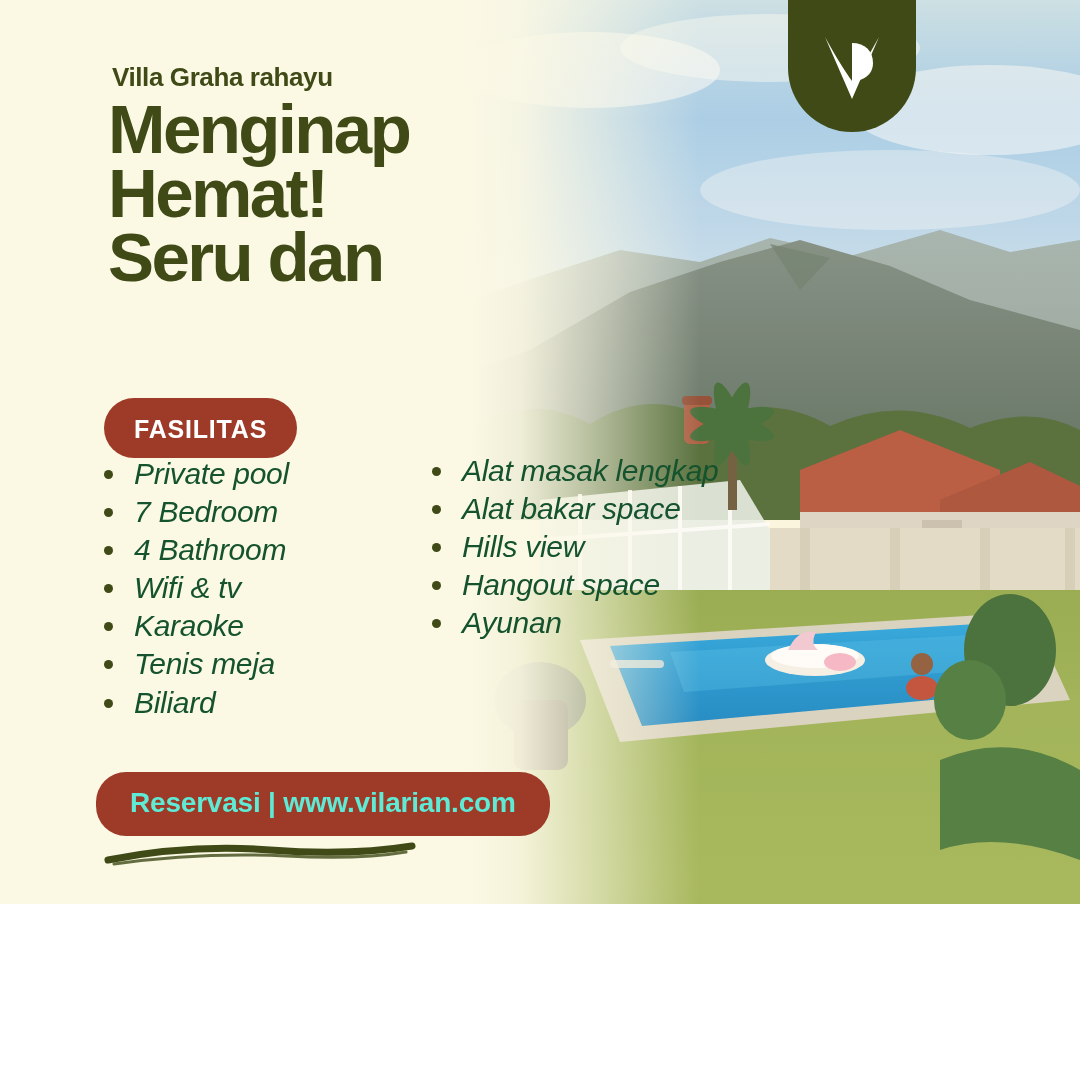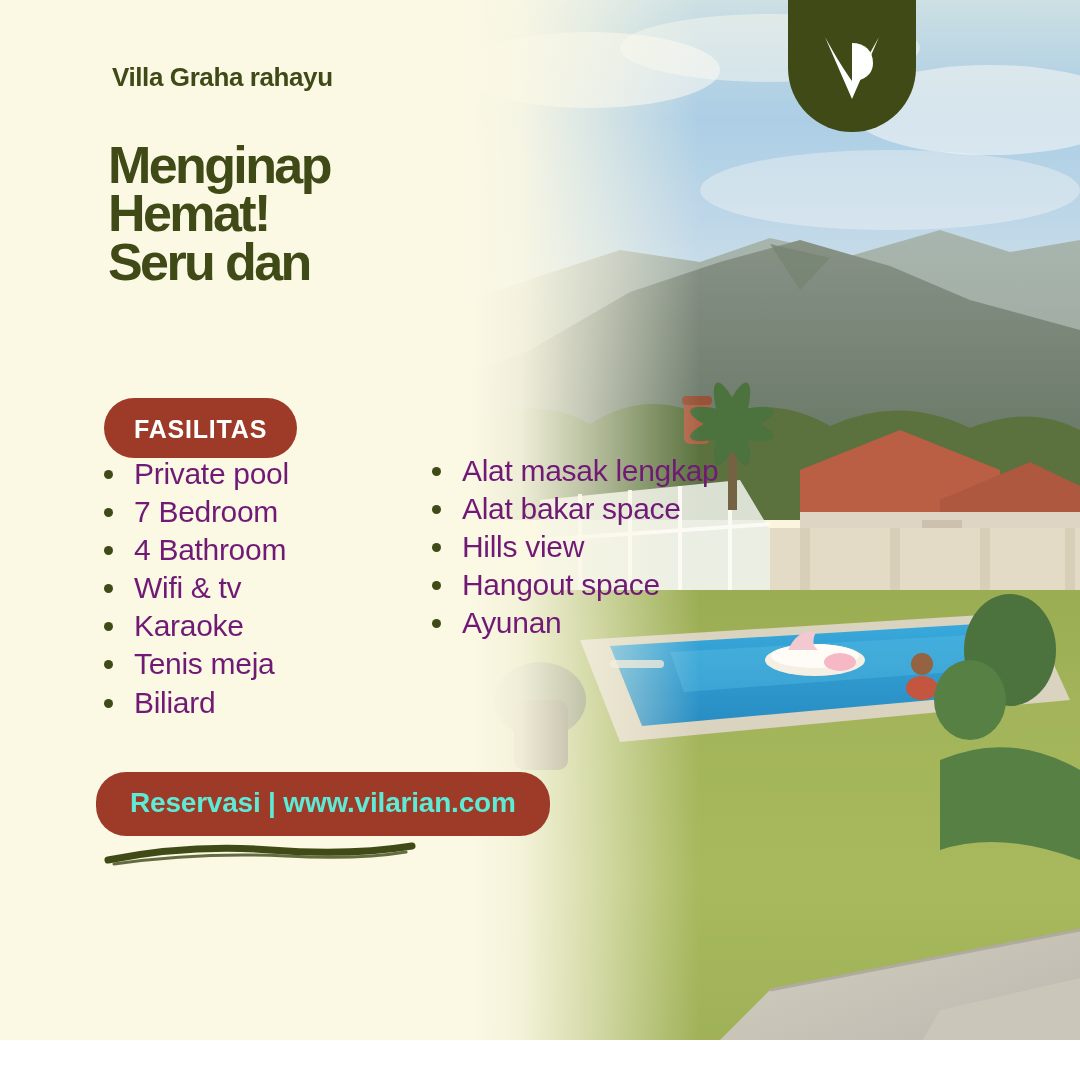--- a/index.html
+++ b/index.html
@@ -6,21 +6,21 @@
     margin: 0;
     padding: 0;
     background: #ffffff;
   }
   body {
     font-family: "Liberation Sans", sans-serif;
   }
   .poster {
     position: relative;
     width: 1080px;
-    height: 1040px;
+    height: 904px;
     overflow: hidden;
     background: #fbf8e4;
   }
 
   
   .photo {
     position: absolute;
     top: 0;
     left: 470px;
     width: 610px;
@@ -77,27 +77,26 @@
     font-size: 26px;
     font-weight: bold;
     letter-spacing: -0.4px;
     color: #3f4a16;
     z-index: 5;
   }
   .headline {
     position: absolute;
     left: 108px;
     top: 98px;
-    font-size: 52px;
+    font-size: 69px;
     line-height: 0.93;
     font-weight: bold;
     letter-spacing: -2.6px;
     color: #3f4a16;
     z-index: 5;
-    margin-top: 43px;
   }
   .headline .ln { display: block; }
 
   .pill-fasilitas {
     position: absolute;
     left: 104px;
     top: 398px;
     background: #9e3b28;
     color: #ffffff;
     font-size: 25px;
@@ -107,21 +106,22 @@
     border-radius: 30px;
     z-index: 5;
   }
 
   .list {
     position: absolute;
     z-index: 5;
     list-style: none;
     margin: 0;
     padding: 0;
-    color: #701a75;
+    color: #14532d;
+    font-style: italic;
   }
   .list li {
     position: relative;
     padding-left: 42px;
     font-size: 30px;
     line-height: 1.27;
     letter-spacing: -0.3px;
     white-space: nowrap;
   }
   .list li::before {

